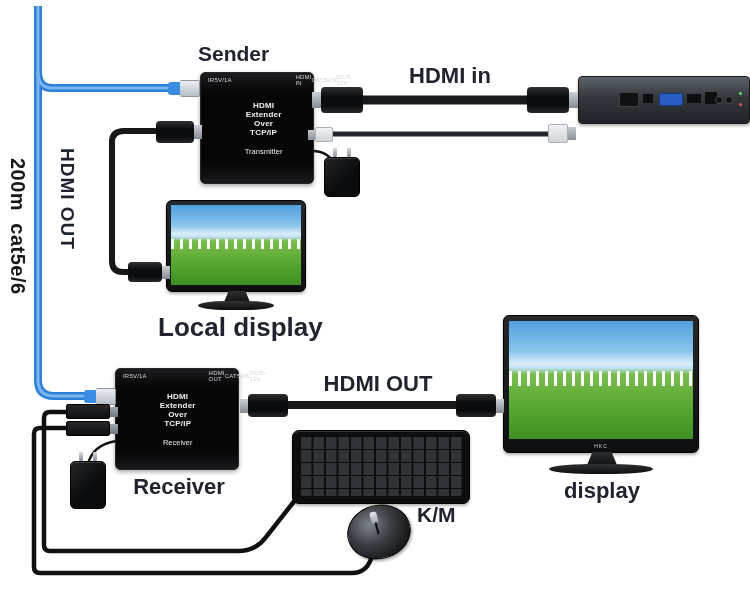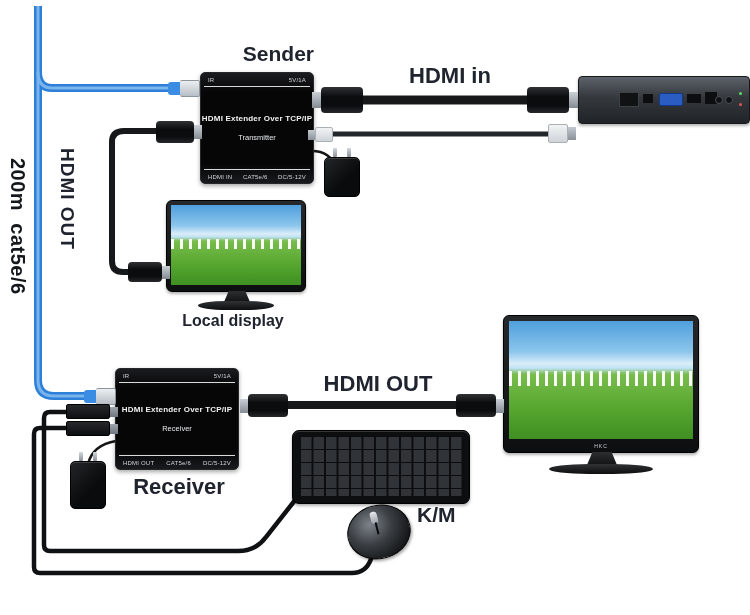--- a/index.html
+++ b/index.html
@@ -4,33 +4,33 @@
 <style>
   html,body{margin:0;padding:0;background:#fff;}
   #canvas{
     position:relative;width:750px;height:615px;background:#ffffff;overflow:hidden;
     font-family:"Liberation Sans", sans-serif;
   }
   #cables{position:absolute;inset:0;z-index:1;}
 
   
   .lbl{position:absolute;z-index:6;font-weight:600;color:#20242e;pointer-events:none;white-space:pre;}
-  #lbl-sender{left:198px;top:42px;width:116px;text-align:right;font-size:21px;}
+  #lbl-sender{left:198px;top:42px;width:116px;text-align:left;font-size:21px;}
   #lbl-hdmi-in{left:386px;top:63px;width:128px;text-align:center;font-size:22px;}
   #lbl-usb-in{left:402px;top:139px;width:110px;text-align:center;font-size:21px;}
   #lbl-hdmi-out-v{left:56px;top:148px;writing-mode:vertical-rl;font-size:19px;letter-spacing:1px;}
   #lbl-cable{left:6px;top:158px;writing-mode:vertical-rl;font-size:20px;color:#14171c;letter-spacing:.5px;}
-  #lbl-local-display{left:158px;top:312px;width:150px;text-align:center;font-size:16px;}
+  #lbl-local-display{left:158px;top:312px;width:150px;text-align:center;font-size:26px;}
   #lbl-hdmi-out-rx{left:312px;top:371px;width:132px;text-align:center;font-size:22px;}
   #lbl-receiver{left:124px;top:474px;width:110px;text-align:center;font-size:22px;}
   #lbl-display{left:544px;top:478px;width:116px;text-align:center;font-size:22px;}
   #lbl-km{left:417px;top:503px;font-size:21px;}
 
   
-  .ext-box{position:absolute;z-index:2;display:flex;flex-direction:column;
+  .ext-box{position:absolute;z-index:2;display:flex;
     background:linear-gradient(180deg,#1b1c1f 0%,#060607 18%,#060607 82%,#191a1d 100%);
     border:1px solid #26272a;border-radius:5px;color:#f2f2f2;box-shadow:0 2px 4px rgba(0,0,0,.35);}
   #tx-box{left:200px;top:72px;width:112px;height:110px;}
   #rx-box{left:115px;top:368px;width:122px;height:100px;}
   .ext-top,.ext-bottom{height:13px;display:flex;justify-content:space-between;align-items:center;
     padding:0 7px;font-size:6px;color:#d2d5d9;letter-spacing:.2px;}
   .ext-rule{border-top:1px solid rgba(255,255,255,.85);margin:0 3px;height:0;}
   .ext-mid{flex:1;display:flex;flex-direction:column;align-items:center;justify-content:center;gap:10px;text-align:center;}
   .ext-title{font-size:8px;font-weight:bold;letter-spacing:.2px;}
   .ext-sub{font-size:7.5px;color:#e6e8ea;}
@@ -314,15 +314,16 @@
     <div class="seam"></div>
   </div>
 
   <div class="lbl" id="lbl-sender">Sender</div>
   <div class="lbl" id="lbl-hdmi-in">HDMI in</div>
   <div class="lbl" id="lbl-hdmi-out-v">HDMI OUT</div>
   <div class="lbl" id="lbl-cable">200m  cat5e/6</div>
   <div class="lbl" id="lbl-local-display">Local display</div>
   <div class="lbl" id="lbl-hdmi-out-rx">HDMI OUT</div>
   <div class="lbl" id="lbl-receiver">Receiver</div>
+  <div class="lbl" id="lbl-display">display</div>
   <div class="lbl" id="lbl-km">K/M</div>
 
 </div>
 
 </body></html>

